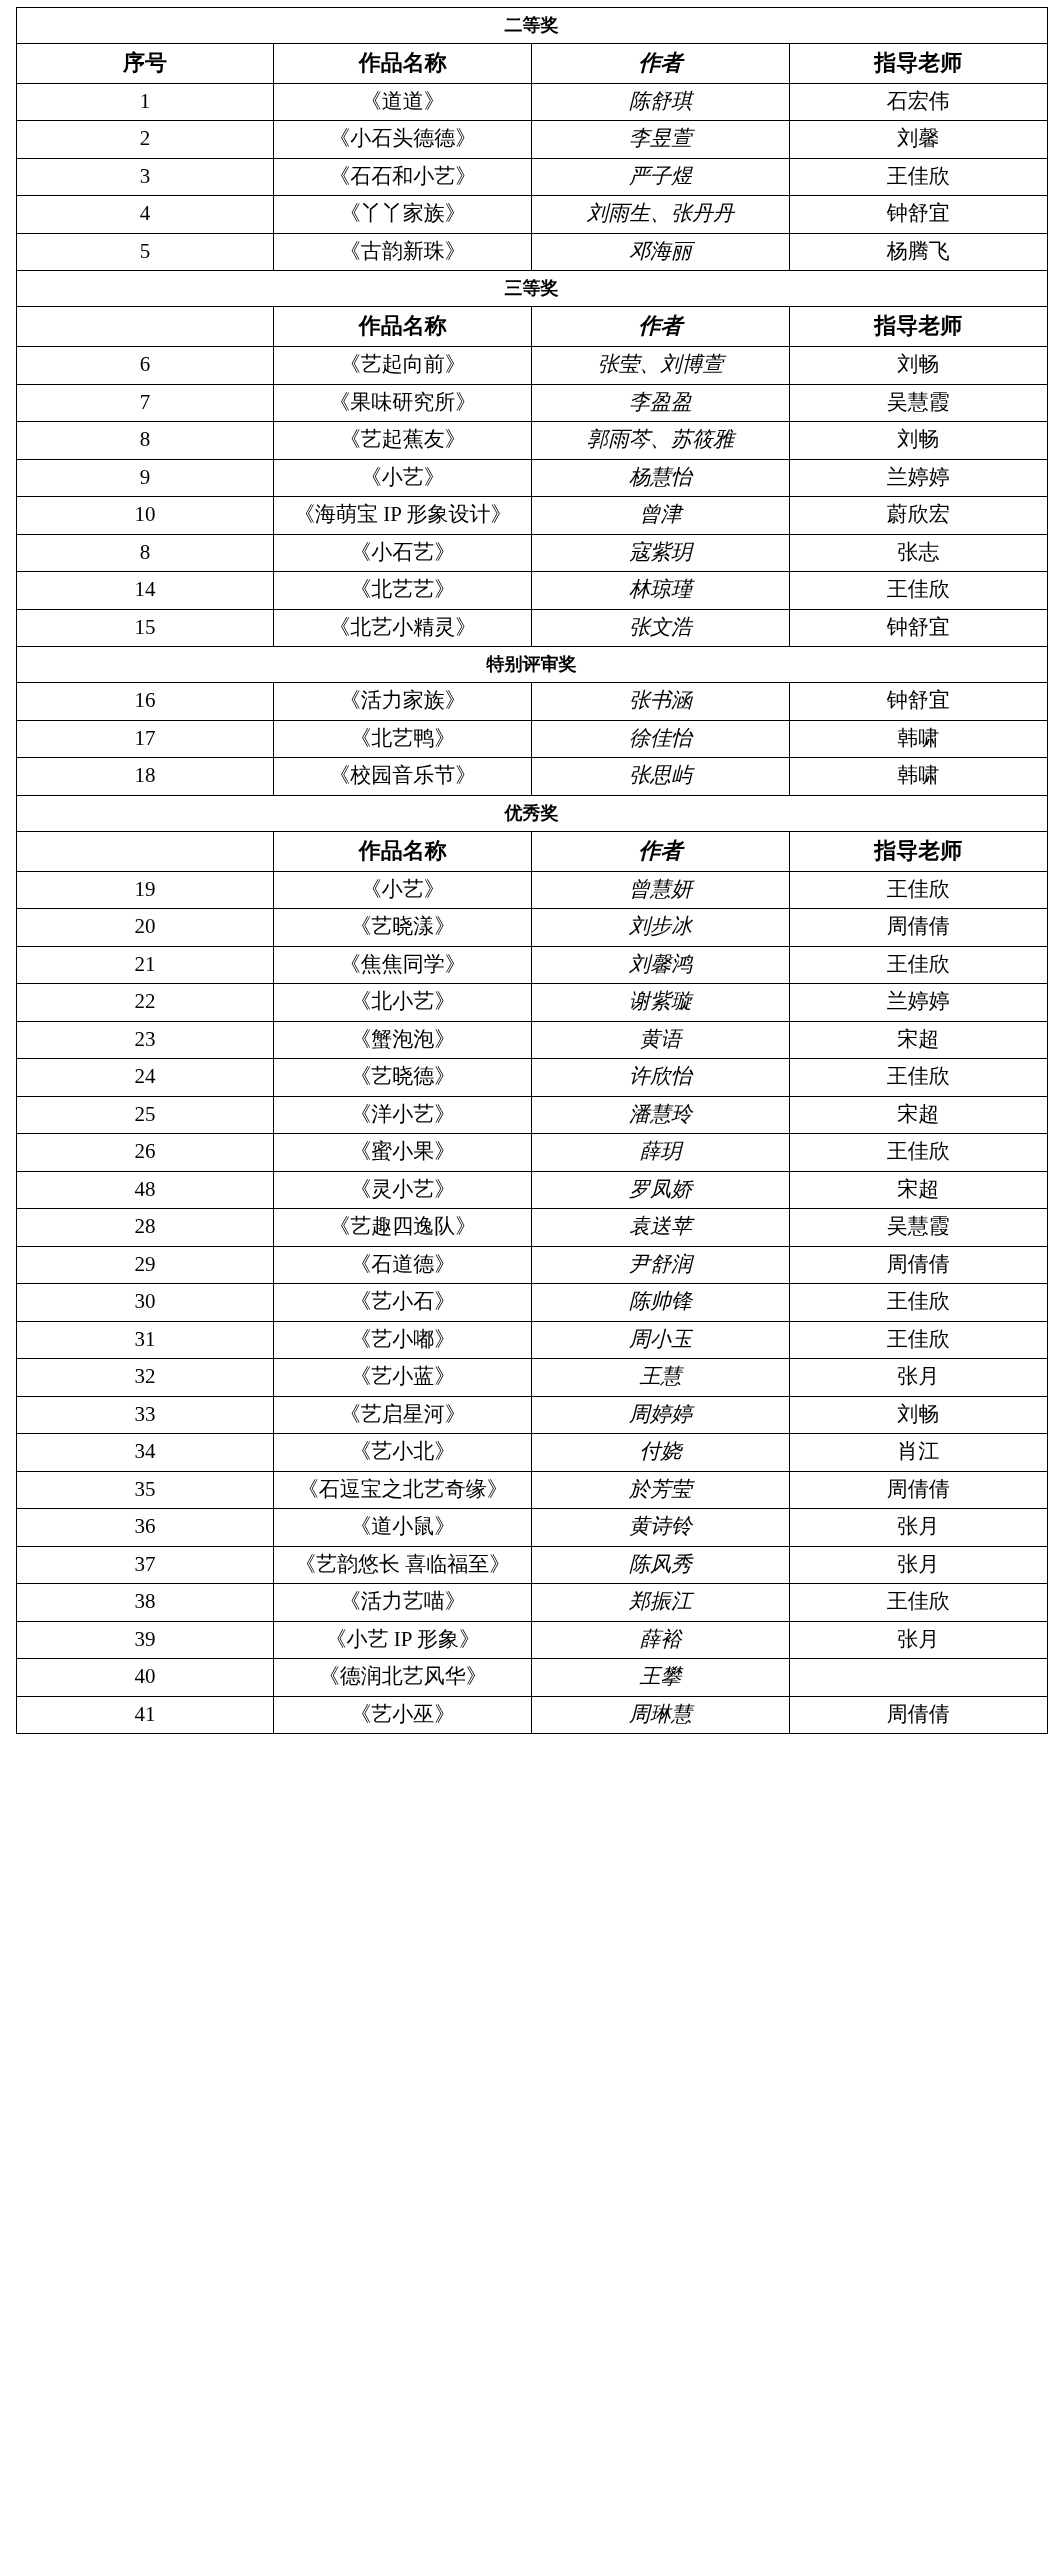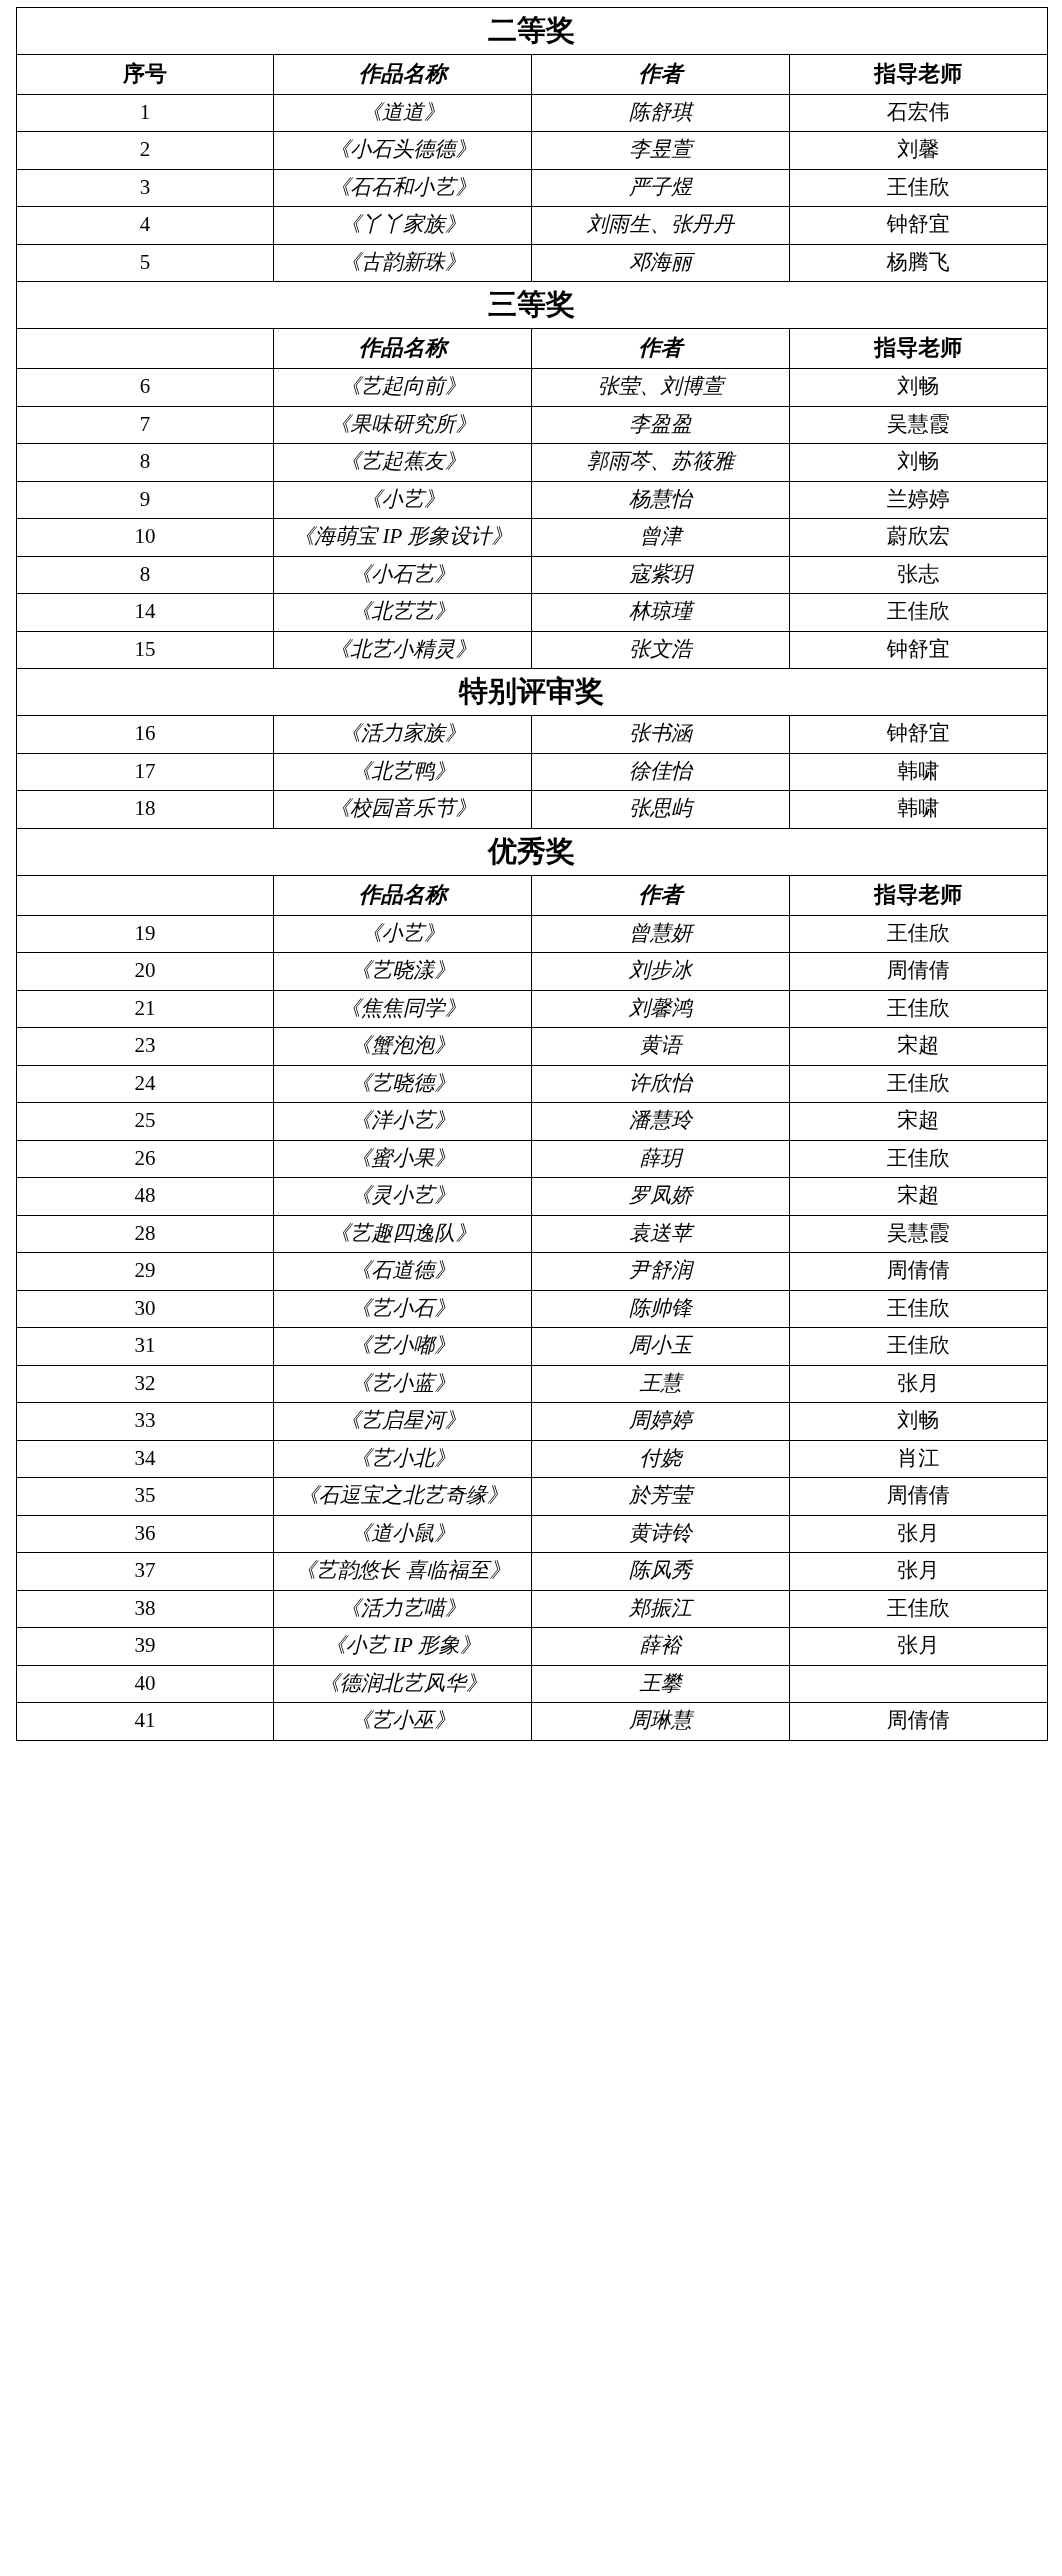--- a/index.html
+++ b/index.html
@@ -25,27 +25,27 @@
   table.award-table td {
     border: 1.4px solid #000000;
     text-align: center;
     vertical-align: middle;
     font-size: 21px;
     line-height: 1.0;
     padding: 7px 2.8px 8.5px 2.8px;
     font-family: "Liberation Serif", "DejaVu Serif", serif;
   }
   td.col-no    { width: 77px; }
-  td.col-name  { width: 397px; font-style: italic; }
+  td.col-name  { width: 397px; }
   td.col-author{ width: 305px; font-style: italic; }
   td.col-tutor { width: 254px; }
 
   tr.section-row td {
     font-weight: bold;
-    font-size: 29px;
+    font-size: 18px;
     padding: 7.8px 2.8px 9.2px 2.8px;
   }
   tr.header-row td {
     font-weight: bold;
     font-size: 22px;
     padding: 7.8px 2.8px 9.2px 2.8px;
   }
   tr.data-row td {
     font-weight: normal;
   }
@@ -195,20 +195,26 @@
           <td class="col-author">刘步冰</td>
           <td class="col-tutor">周倩倩</td>
         </tr>
         <tr class="data-row">
           <td class="col-no num">21</td>
           <td class="col-name">《焦焦同学》</td>
           <td class="col-author">刘馨鸿</td>
           <td class="col-tutor">王佳欣</td>
         </tr>
         <tr class="data-row">
+          <td class="col-no num">22</td>
+          <td class="col-name">《北小艺》</td>
+          <td class="col-author">谢紫璇</td>
+          <td class="col-tutor">兰婷婷</td>
+        </tr>
+        <tr class="data-row">
           <td class="col-no num">23</td>
           <td class="col-name">《蟹泡泡》</td>
           <td class="col-author">黄语</td>
           <td class="col-tutor">宋超</td>
         </tr>
         <tr class="data-row">
           <td class="col-no num">24</td>
           <td class="col-name">《艺晓德》</td>
           <td class="col-author">许欣怡</td>
           <td class="col-tutor">王佳欣</td>

